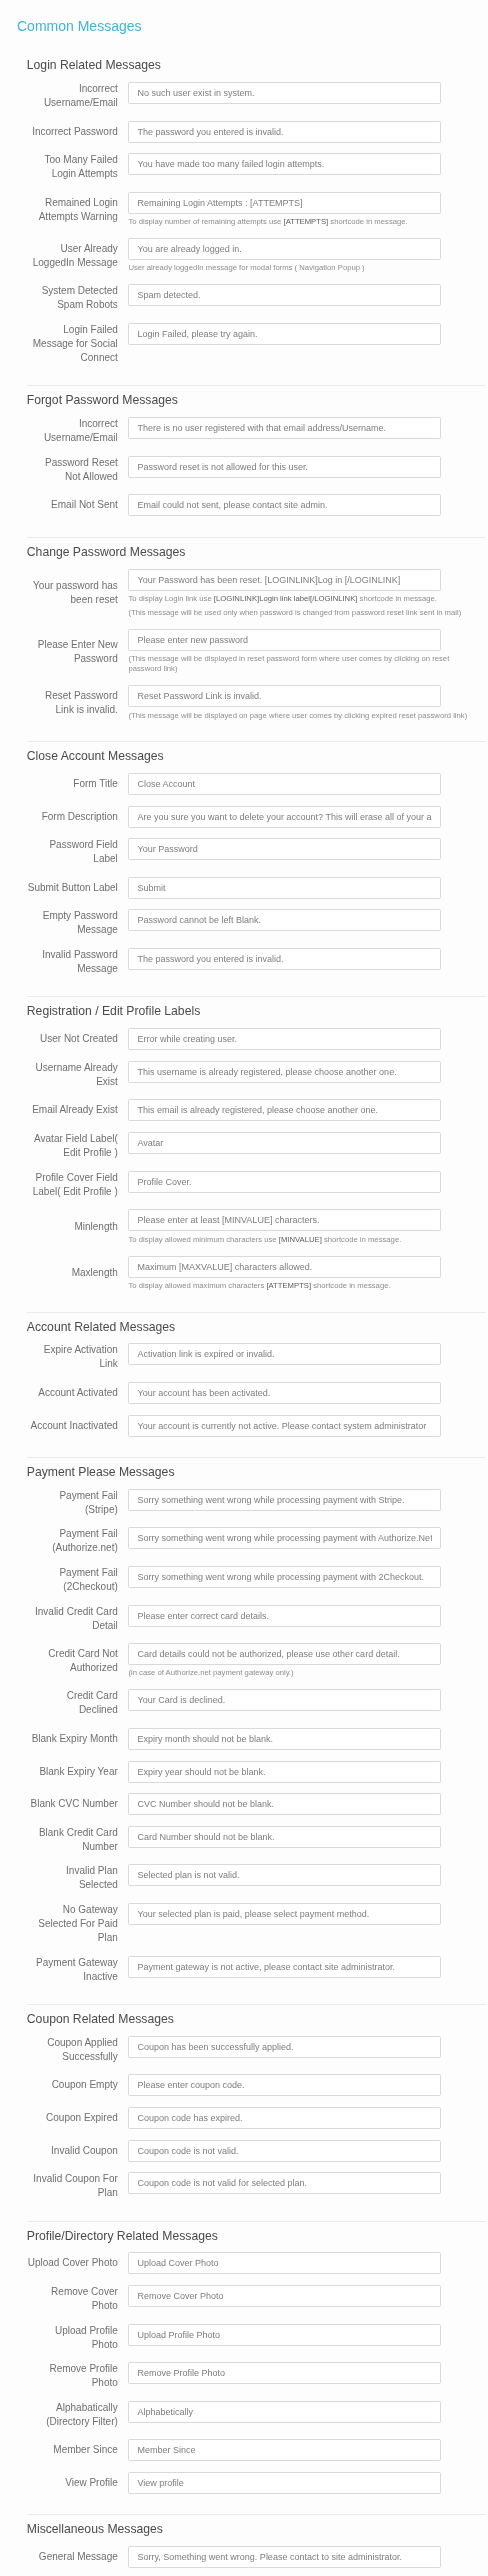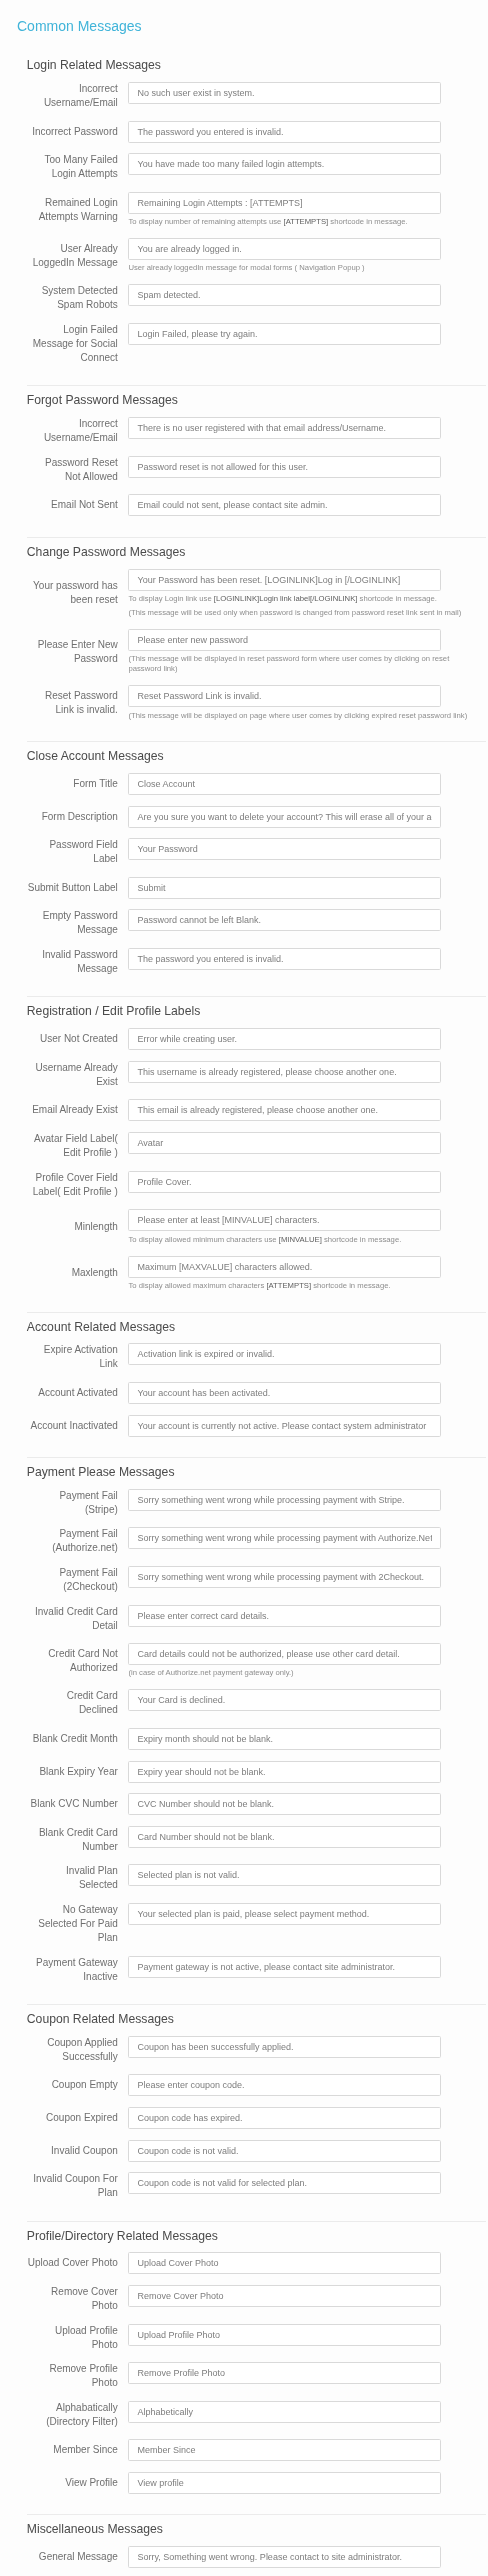--- a/index.html
+++ b/index.html
@@ -301,21 +301,21 @@
             <div class="help-line"><span>(in case of Authorize.net payment gateway only.)</span><b></b><span></span></div>
           </div>
         </div>
         <div class="field-row">
           <label class="field-label">Credit Card Declined</label>
           <div class="field-main">
             <input type="text" class="field-input" value="Your Card is declined." style="">
           </div>
         </div>
         <div class="field-row">
-          <label class="field-label">Blank Credit Month</label>
+          <label class="field-label">Blank Expiry Month</label>
           <div class="field-main">
             <input type="text" class="field-input" value="Expiry month should not be blank." style="">
           </div>
         </div>
         <div class="field-row">
           <label class="field-label">Blank Expiry Year</label>
           <div class="field-main">
             <input type="text" class="field-input" value="Expiry year should not be blank." style="">
           </div>
         </div>

